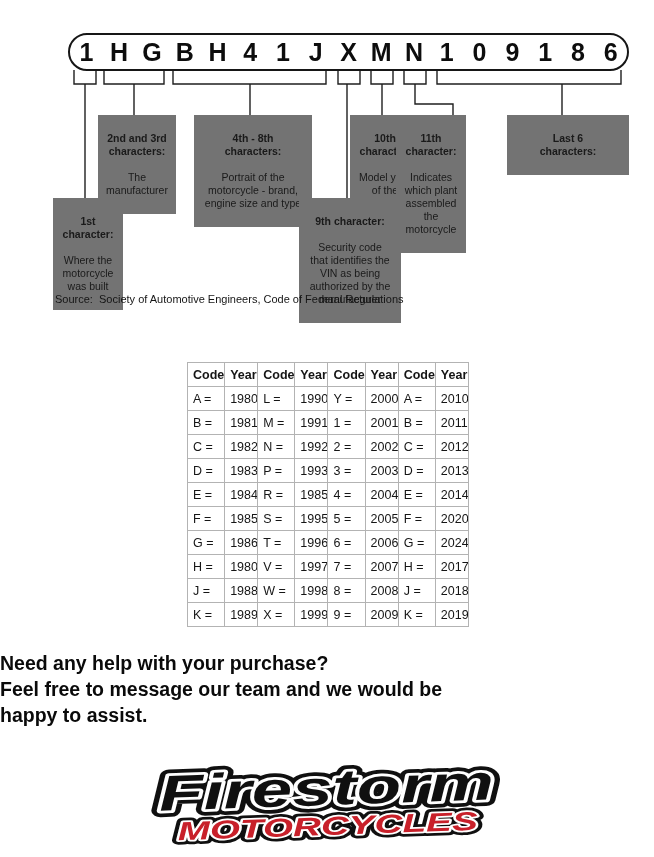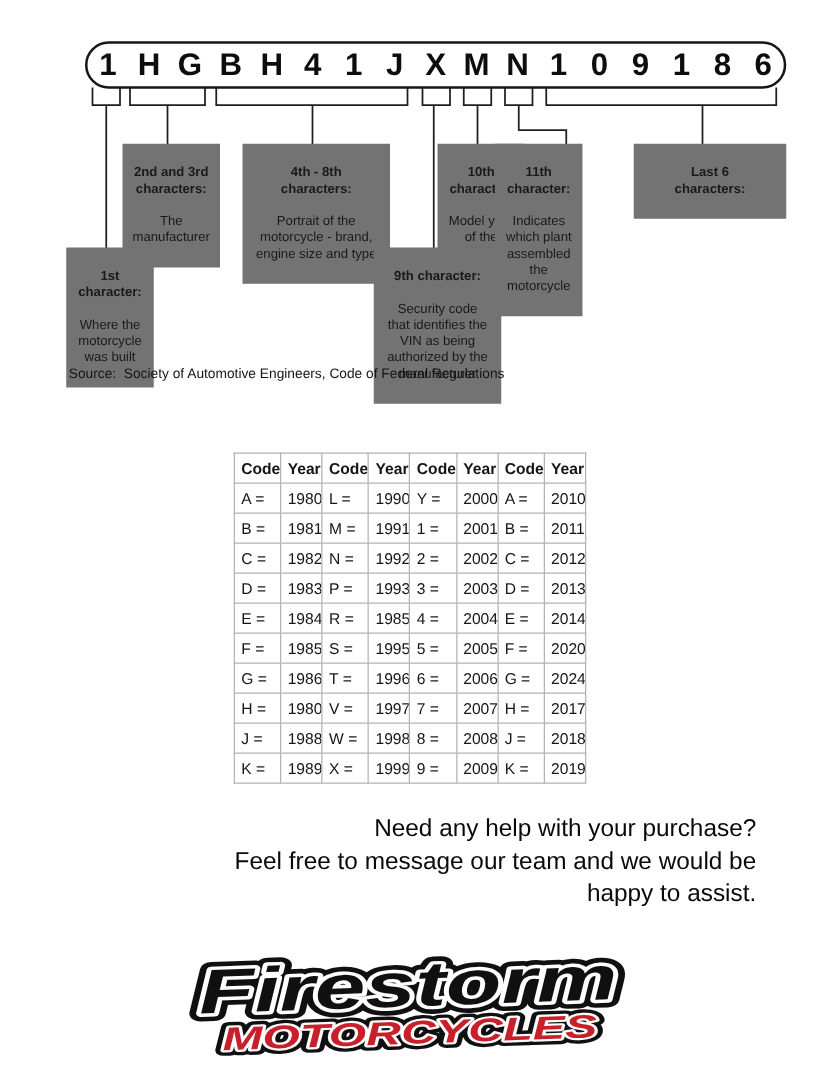--- a/index.html
+++ b/index.html
@@ -37,21 +37,21 @@
   .year-table th,.year-table td{
     border:1px solid #b3b3b3;height:23px;padding:0 0 0 5px;
     text-align:left;white-space:nowrap;overflow:hidden;
   }
   .year-table th{font-weight:bold;font-size:12.5px;}
   col.c-code{width:37px;} col.c-year{width:33px;}
 
   
   .help-text{
     position:absolute;left:0;top:650px;width:605px;
-    text-align:right;font-weight:normal;font-size:19.5px;line-height:26px;
+    text-align:left;font-weight:bold;font-size:19.5px;line-height:26px;
     white-space:pre-line;color:#0a0a0a;
   }
 
   
   .logo-wrap{position:absolute;left:127px;top:758px;width:400px;height:95px;}
 </style>
 </head>
 <body>
 
 <div class="page">

